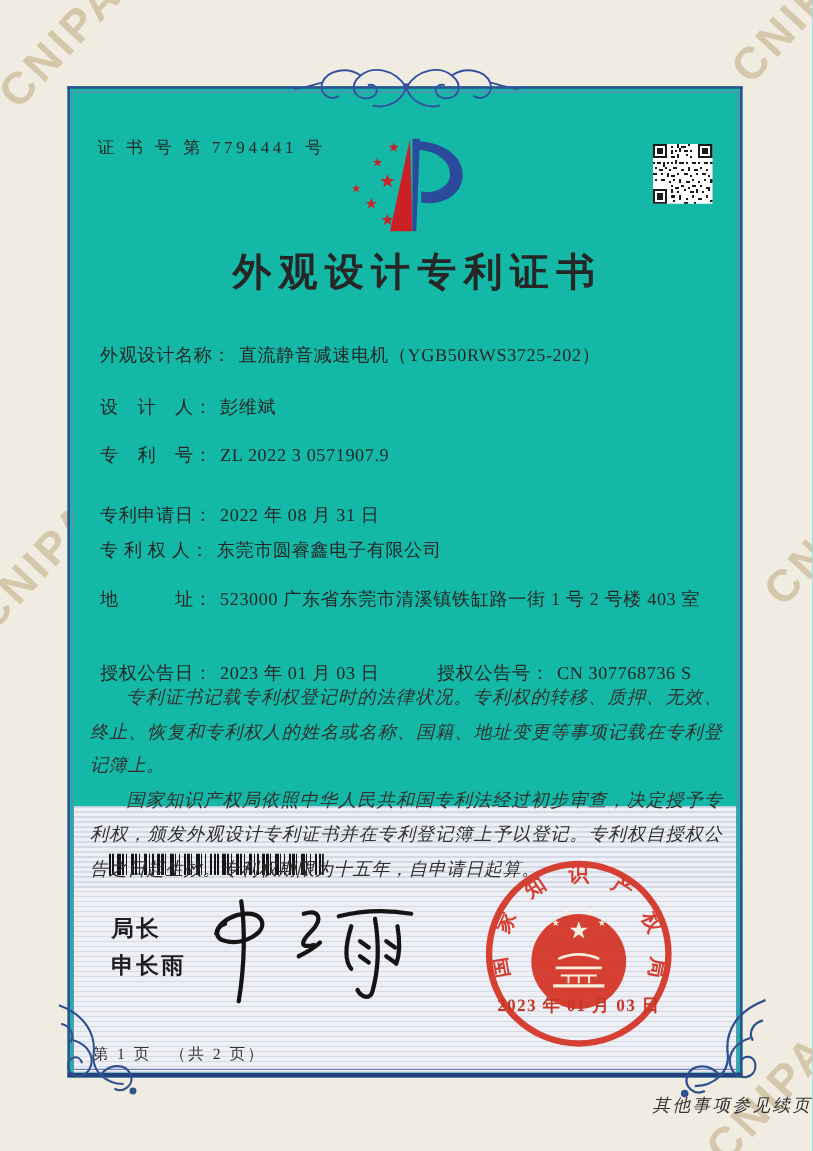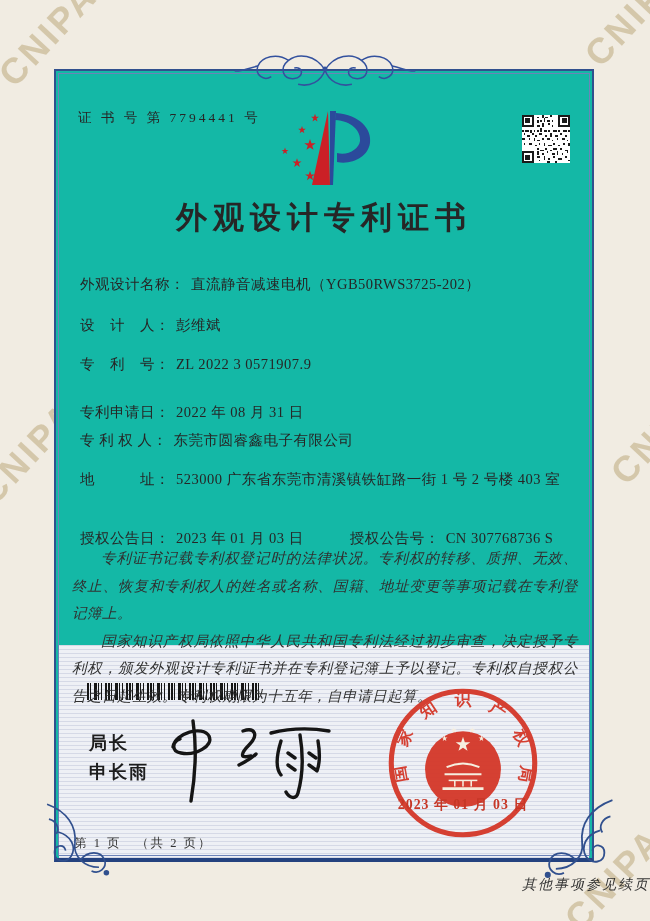--- a/index.html
+++ b/index.html
@@ -11,21 +11,21 @@
   .wm-strong{color:rgba(205,190,156,0.8);}
   .wm-faint{color:rgba(205,190,156,0.4);}
   
   .sheet{position:absolute;left:54px;top:69px;width:540px;height:793px;background:#14b8a6;
          border:2px solid #31508e;border-bottom:4px solid #24427f;box-sizing:border-box;}
   .sheet .inner-frame{position:absolute;left:2px;top:2px;right:2px;bottom:2px;
          border:1px solid #6d83b8;pointer-events:none;z-index:5;}
   .cert-no{position:absolute;left:22px;top:38px;font-size:13.5px;letter-spacing:3px;z-index:2;}
   .logo{position:absolute;left:208px;top:30px;z-index:2;}
   .qr{position:absolute;left:466px;top:44px;z-index:2;}
-  .cert-title{position:absolute;left:0;top:126px;width:100%;text-align:center;
+  .cert-title{position:absolute;left:10px;top:126px;width:100%;text-align:center;
          font-size:31px;font-weight:bold;letter-spacing:6px;z-index:2;}
   .row{position:absolute;left:24px;right:16px;font-size:14.5px;letter-spacing:0.5px;
        white-space:nowrap;z-index:2;}
   .row .lbl{margin-right:6px;}
   .row .lbl2{margin-left:46px;margin-right:6px;}
   .paras{position:absolute;left:16px;top:474px;width:506px;z-index:2;
          font-style:italic;font-size:14.5px;line-height:27.5px;text-align:justify;
          color:#303030;letter-spacing:0.5px;}
   .paras p{margin:0;text-indent:2em;}
   

